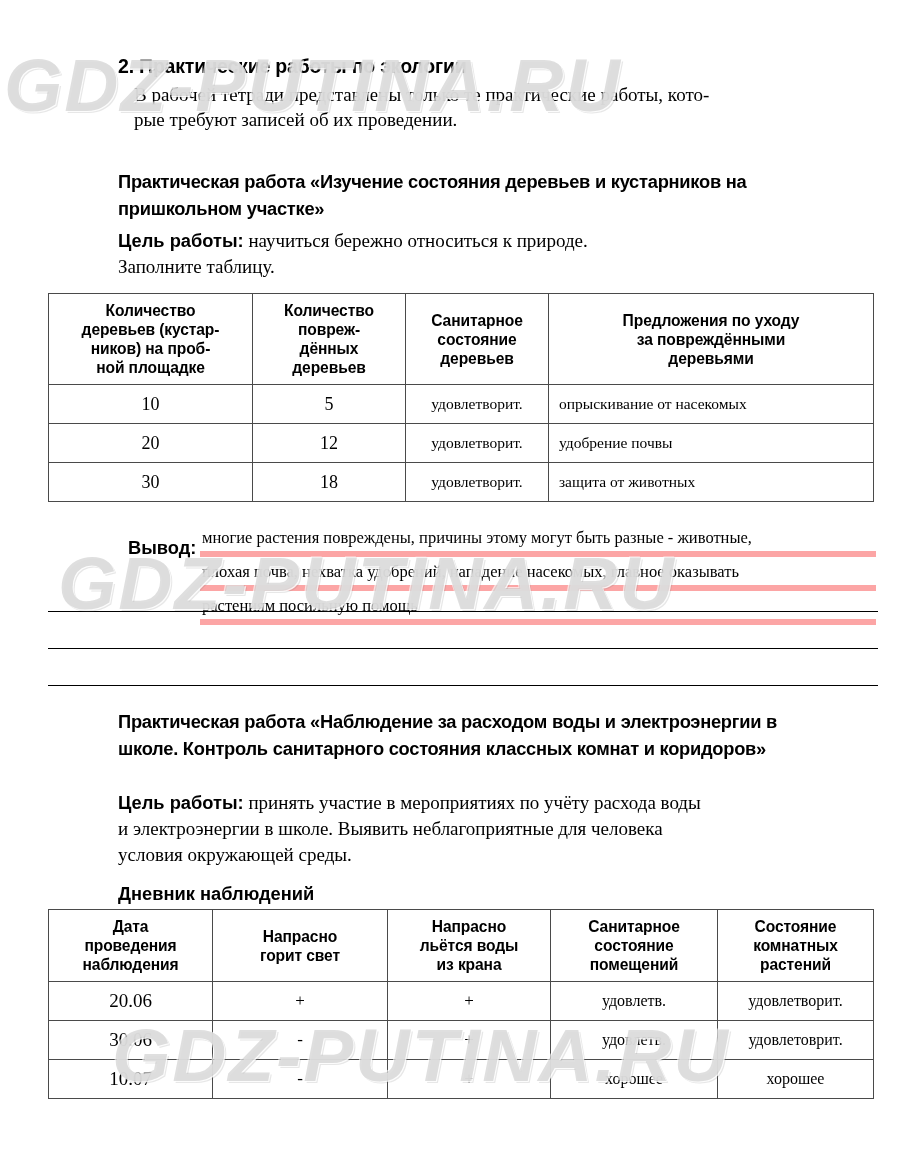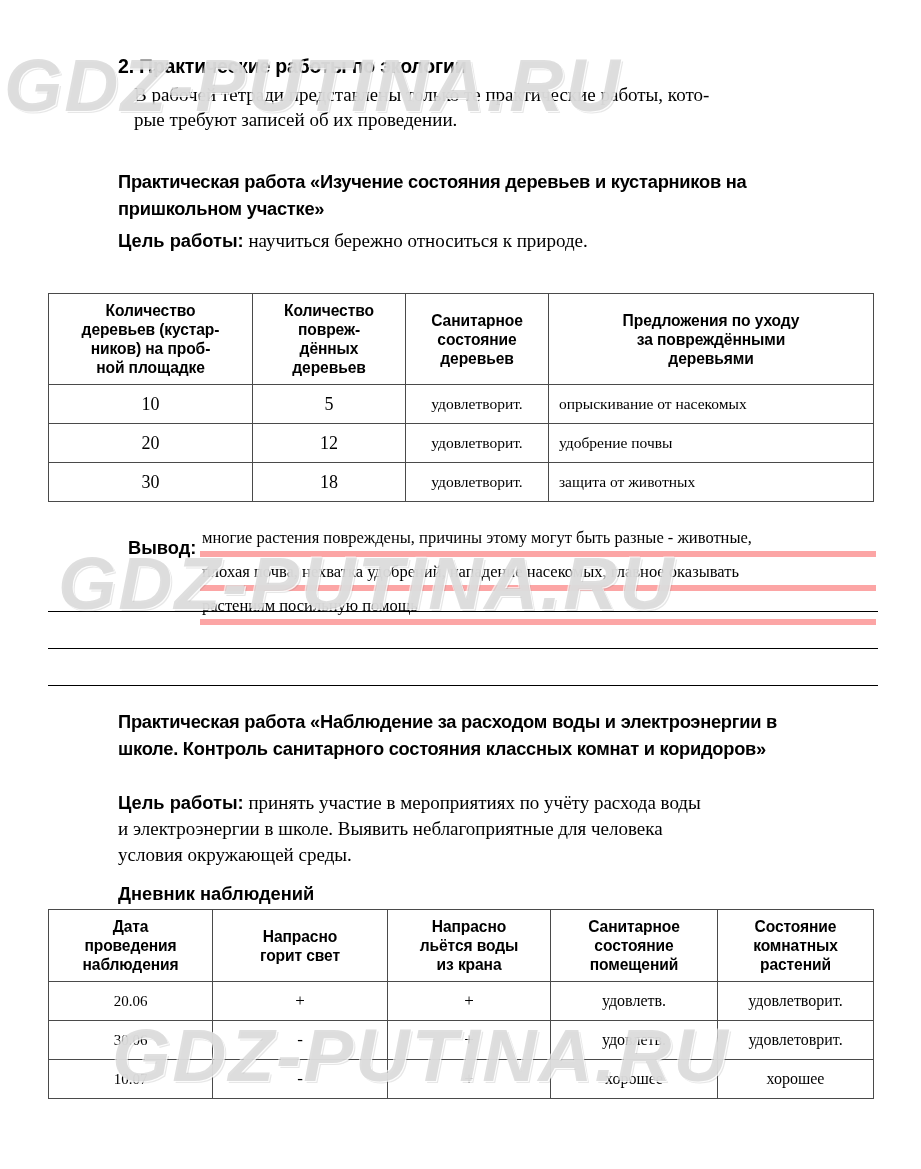--- a/index.html
+++ b/index.html
@@ -151,21 +151,21 @@
   #table-trees td.care { font-size: 15.5px; text-align: left; padding-left: 10px; }
   #table-trees th.h1 { width: 197px; }
   #table-trees th.h2 { width: 146px; }
   #table-trees th.h3 { width: 136px; }
 
   #table-diary { left: 48px; top: 909px; width: 826px; }
   #table-diary th.c1 { width: 157px; }
   #table-diary th.c2 { width: 168px; }
   #table-diary th.c3 { width: 156px; }
   #table-diary th.c4 { width: 160px; }
-  #table-diary td.date { font-size: 15px; }
+  #table-diary td.date { font-size: 19px; }
   #table-diary td.mark { font-size: 17px; }
   #table-diary td.val { font-size: 16px; }
 
   
   .conclusion {
     position: absolute;
     left: 128px;
     top: 523px;
     width: 750px;
   }
@@ -228,20 +228,21 @@
       <span class="ln">рые требуют записей об их проведении.</span>
     </div>
 
     <div class="work-title work-title-1">
       <span class="ln">Практическая работа «Изучение состояния деревьев и кустарников</span>
       <span class="ln">на пришкольном участке»</span>
     </div>
 
     <div class="goal goal-1">
       <span class="ln"><b>Цель работы:</b> <span>научиться бережно относиться к природе.</span></span>
+      <span class="ln">Заполните таблицу.</span>
     </div>
 
     <div class="work-title work-title-2">
       <span class="ln">Практическая работа «Наблюдение за расходом воды и электроэнергии</span>
       <span class="ln">в школе. Контроль санитарного состояния классных комнат и коридоров»</span>
     </div>
 
     <div class="goal goal-2">
       <span class="ln just"><b>Цель работы:</b> <span>принять участие в мероприятиях по учёту расхода воды</span></span>
       <span class="ln just">и электроэнергии в школе. Выявить неблагоприятные для человека</span>

